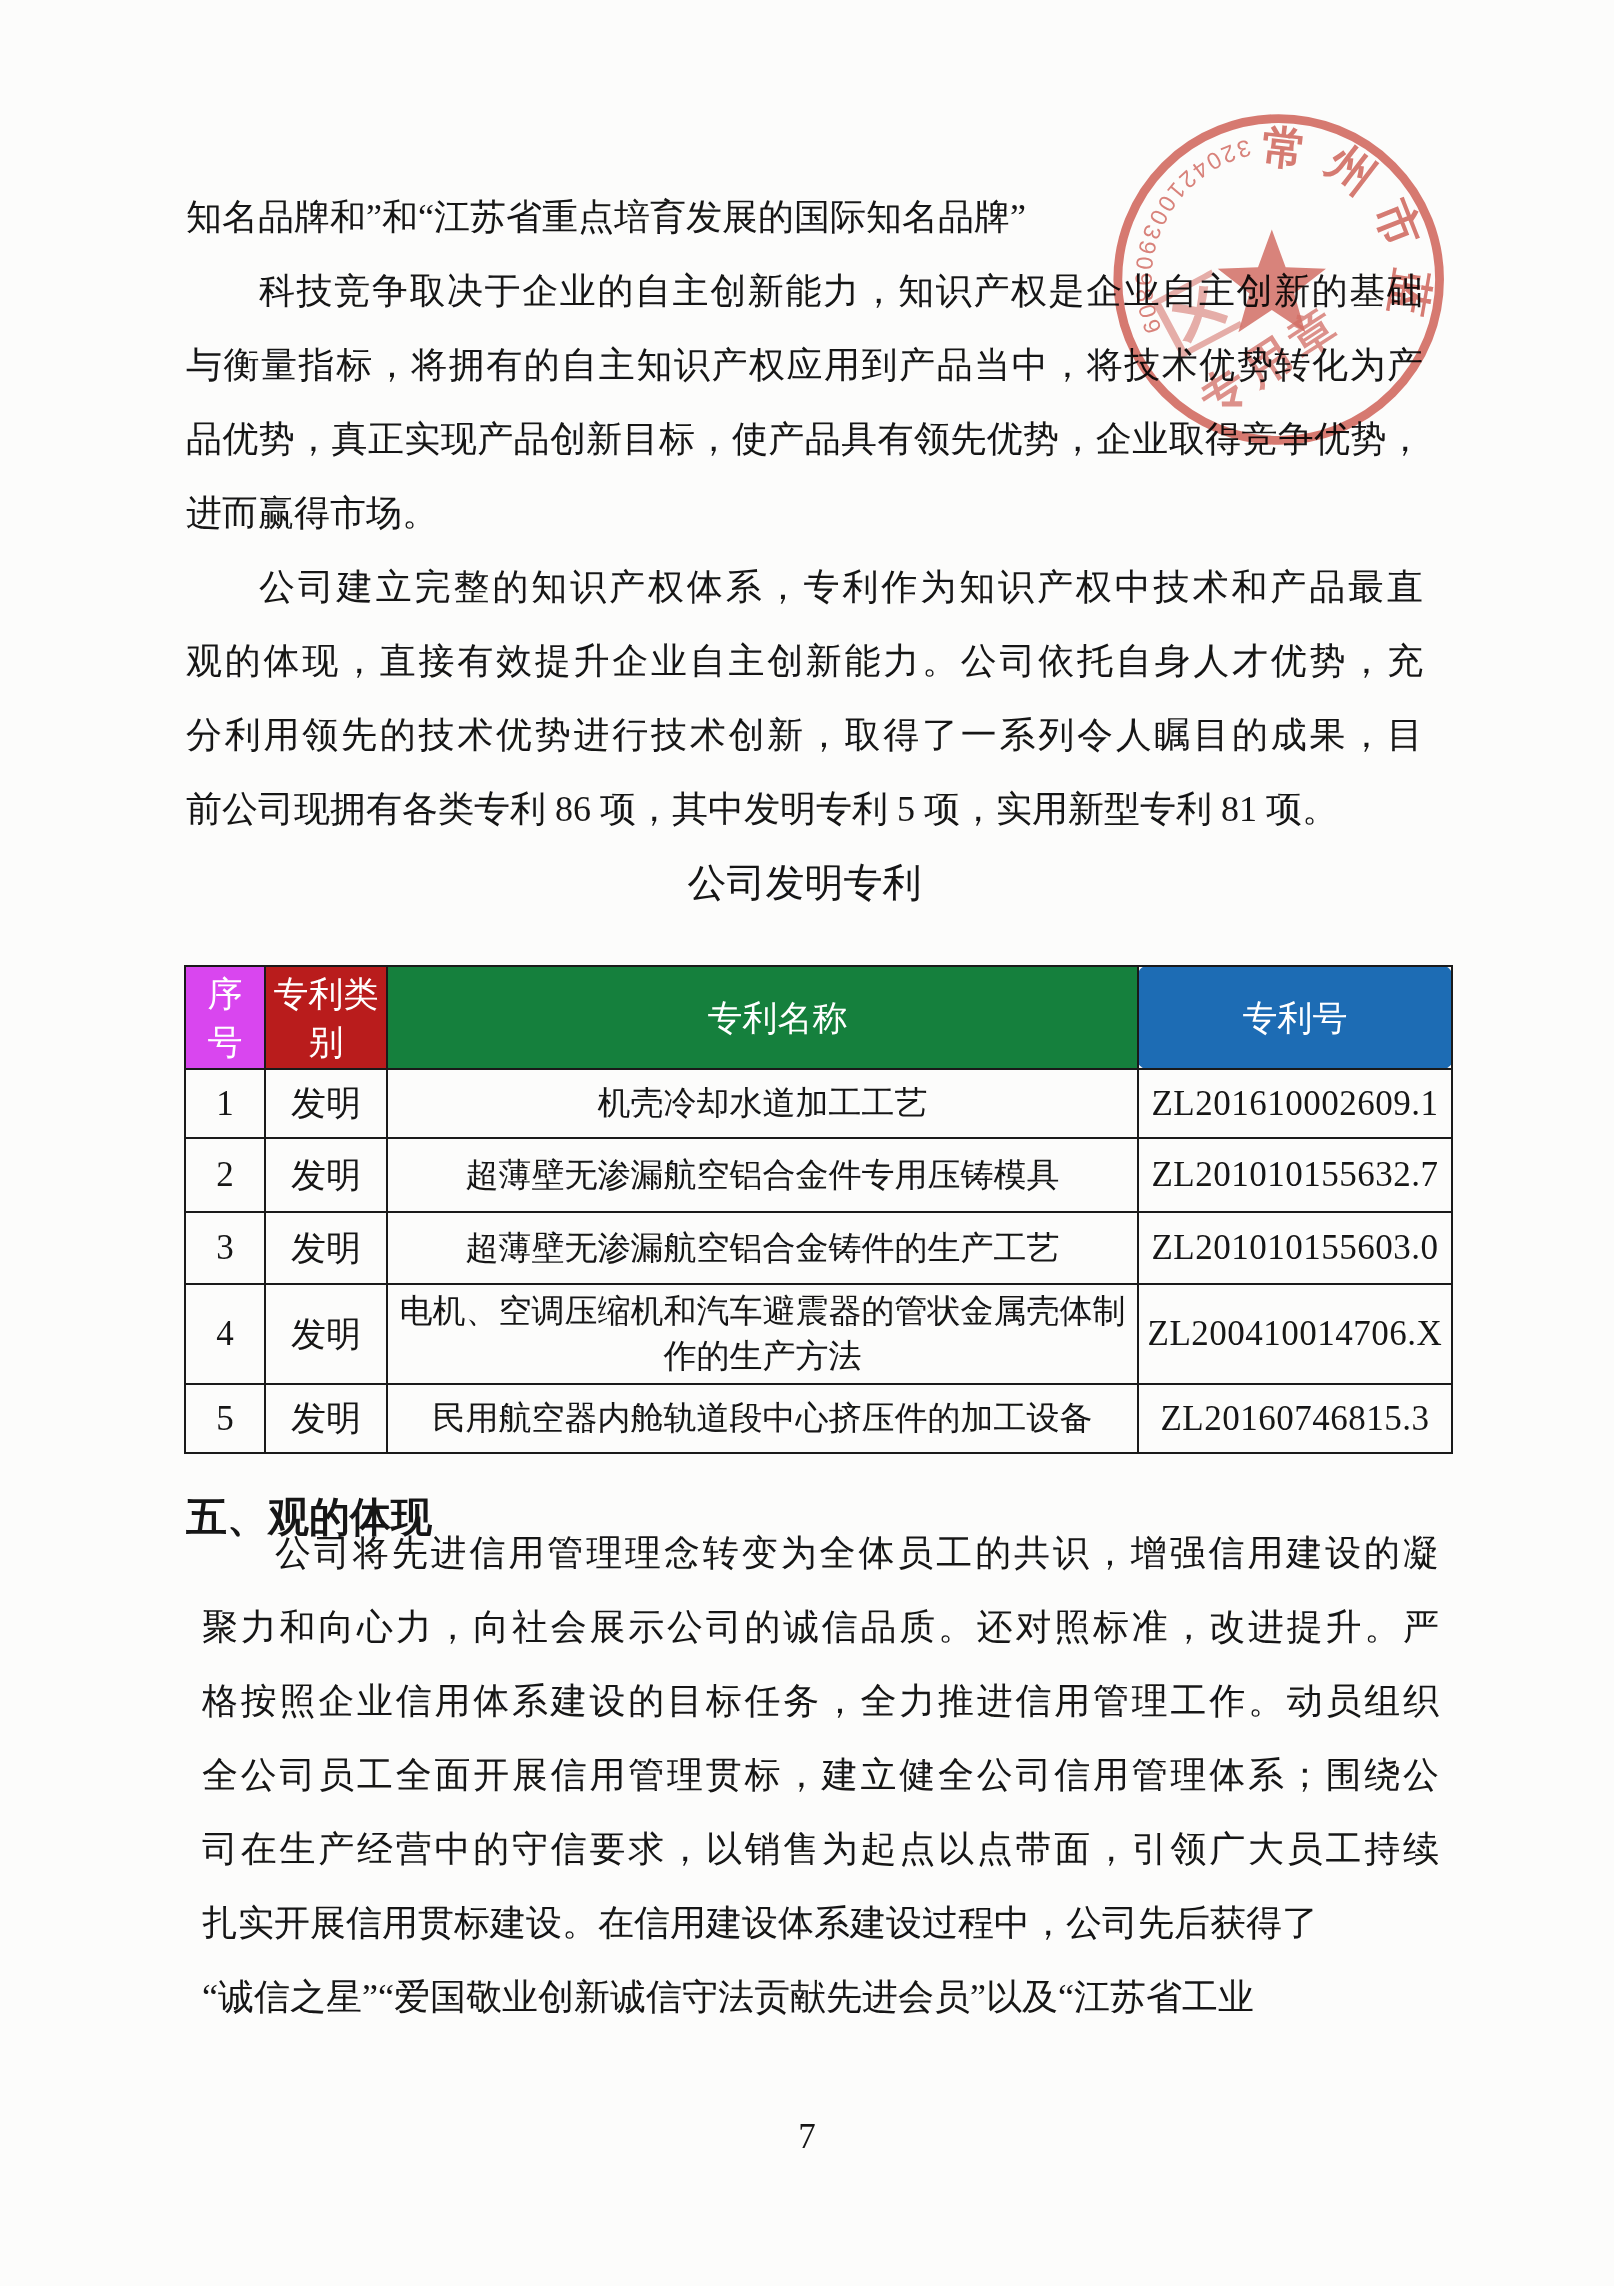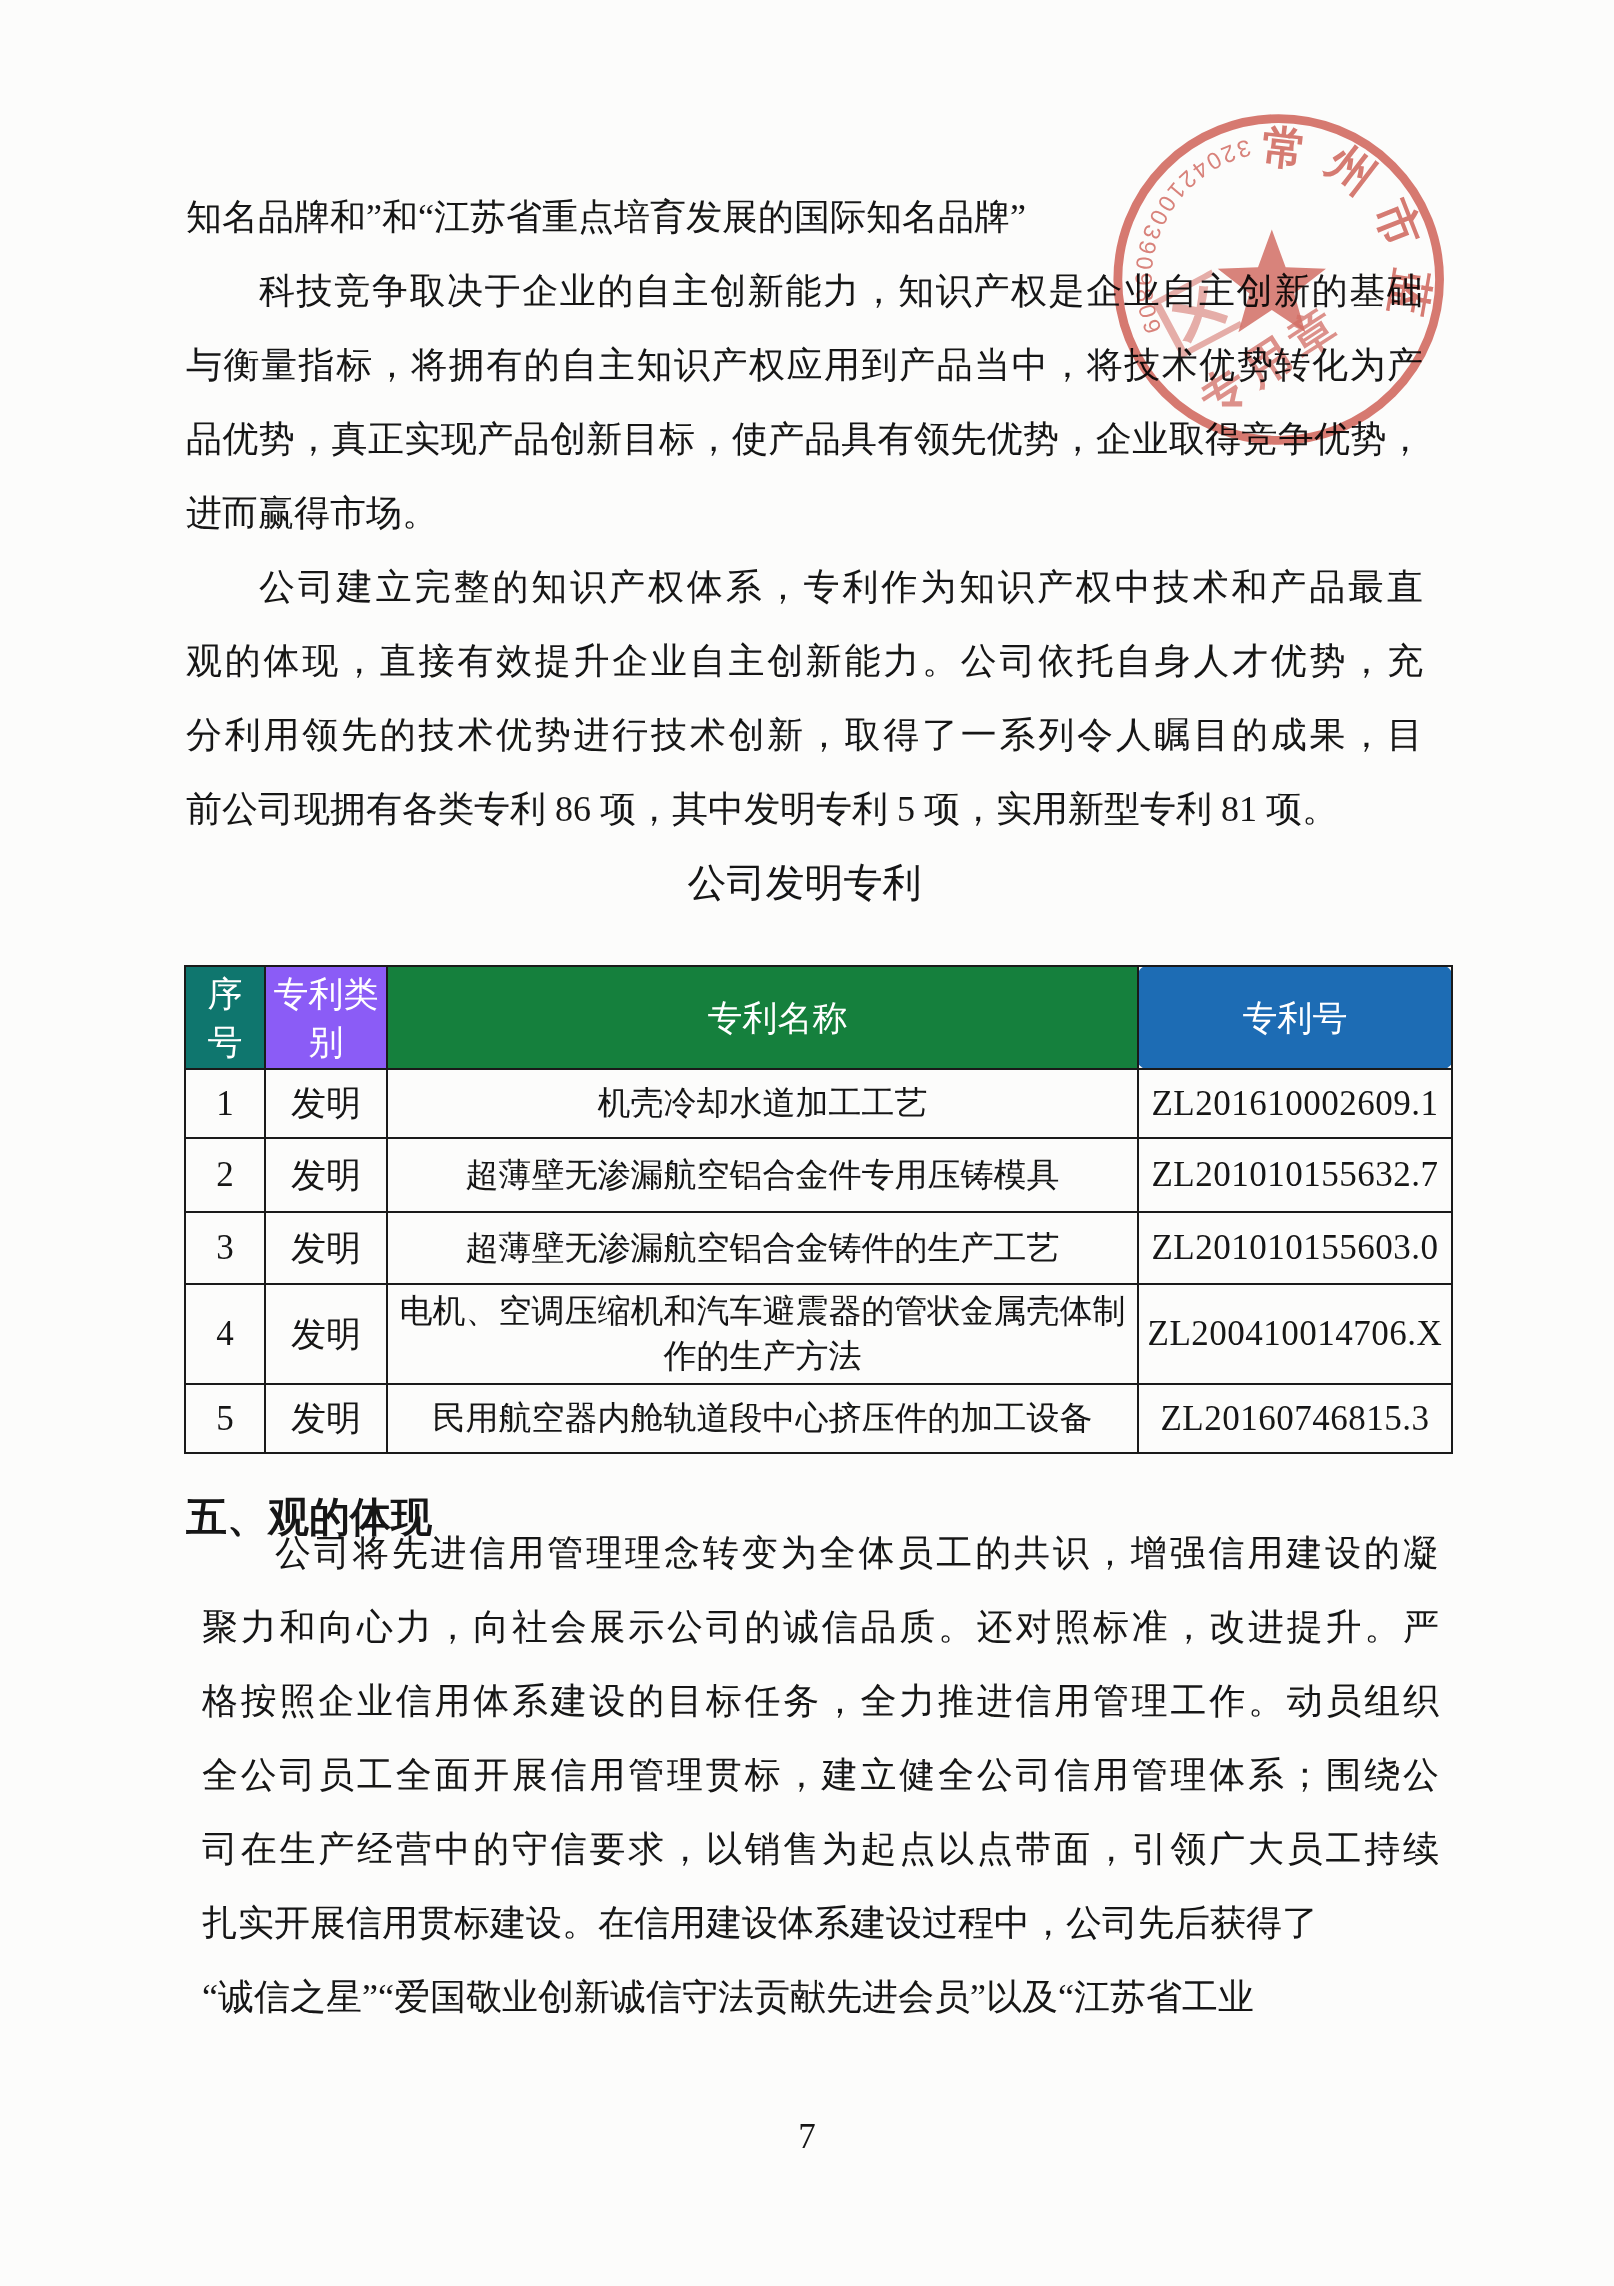--- a/index.html
+++ b/index.html
@@ -95,22 +95,22 @@
 
   <table class="patent-table">
     <colgroup>
       <col class="c-seq">
         <col class="c-type">
         <col class="c-name">
         <col class="c-num">
     </colgroup>
     <thead>
       <tr>
-        <th class="hdr" style="background: #0f766e;">序号</th>
-        <th class="hdr" style="background: #8b5cf6;">专利类别</th>
+        <th class="hdr" style="background: #d946ef;">序号</th>
+        <th class="hdr" style="background: #b91c1c;">专利类别</th>
         <th class="hdr" style="background: #15803d; padding-left: 36px;">专利名称</th>
         <th class="hdr" style="background: rgb(29, 108, 180); border-radius: 9px;">专利号</th>
       </tr>
     </thead>
     <tbody>
       <tr>
         <td>1</td>
         <td>发明</td>
         <td class="name">机壳冷却水道加工工艺</td>
         <td class="num">ZL201610002609.1</td>

